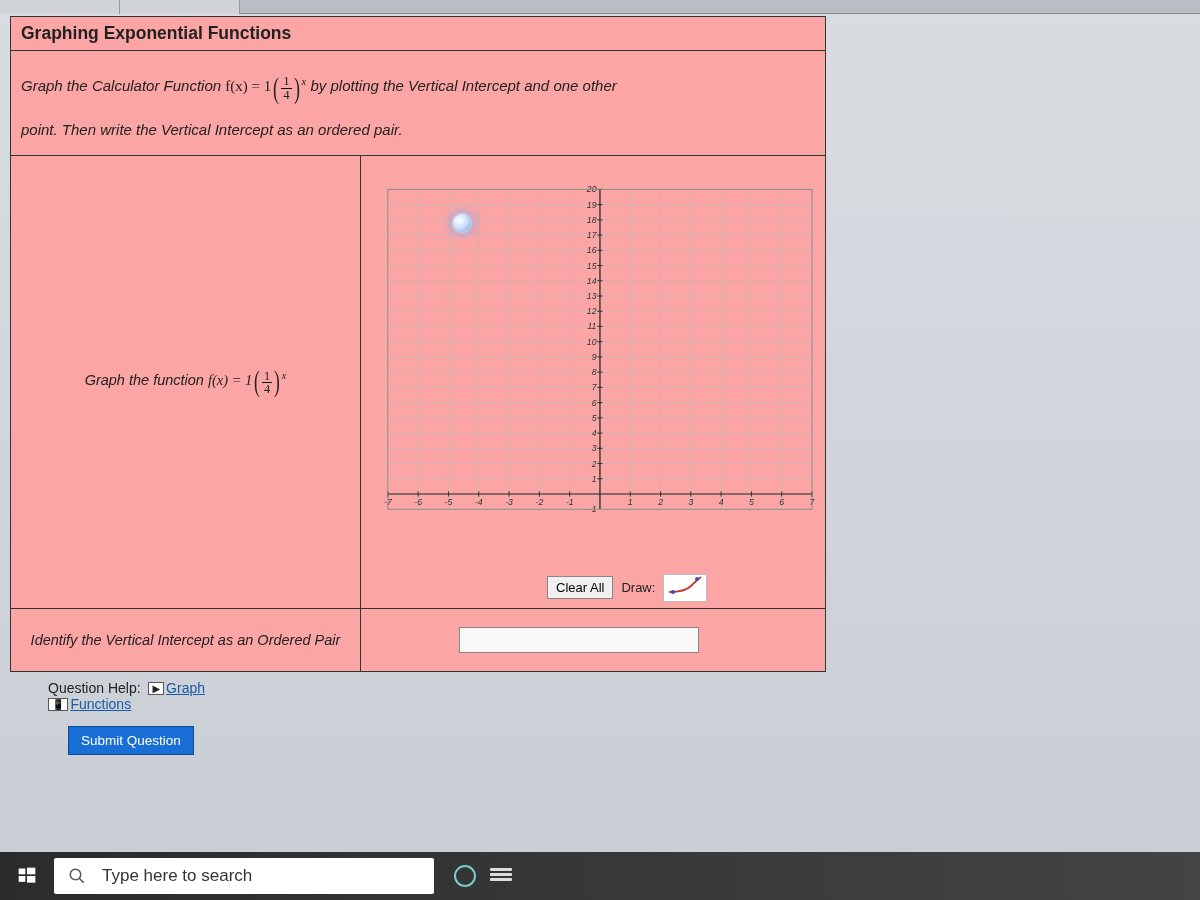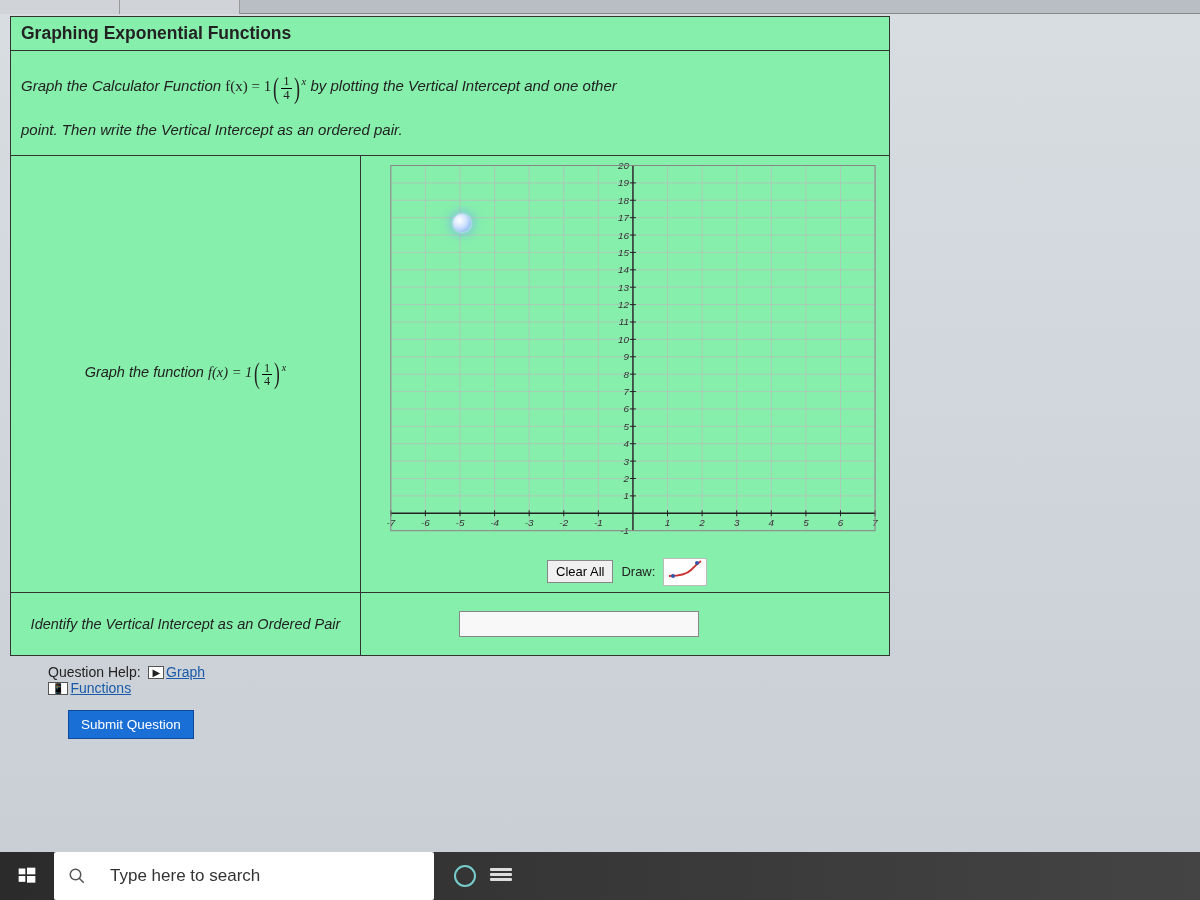--- a/index.html
+++ b/index.html
@@ -16,22 +16,22 @@
       background: #b8bec4;
       border-bottom: 1px solid #888;
       display: flex;
     }
     .tab-stub { width: 120px; height: 14px; border-right: 1px solid #999; background: #d0d4d8; }
     .content-wrap {
       padding: 2px 10px 0 10px;
     }
     .outer-border {
       border: 1.5px solid #333;
-      background: #86efac;
-      width: 880px;
+      background: #fca5a5;
+      width: 816px;
     }
     .title-row {
       border-bottom: 1.5px solid #333;
       padding: 6px 10px;
       font-weight: bold;
       font-size: 17.5px;
       color: #222;
     }
     .prompt-row {
       border-bottom: 1.5px solid #333;
@@ -102,21 +102,21 @@
     
     .graph-area {
       width: 100%;
       height: 400px;
       position: relative;
     }
     .controls-row {
       display: flex;
       align-items: center;
       gap: 8px;
-      margin-top: 0;
+      margin-top: 16px;
       padding-left: 180px;
     }
     .btn {
       border: 1px solid #888;
       background: #f0f0f0;
       padding: 3px 8px;
       font-size: 13px;
       cursor: pointer;
     }
     .draw-label {
@@ -161,26 +161,26 @@
       height: 48px;
       display: flex;
       align-items: center;
       justify-content: center;
       color: #fff;
     }
     .win-start svg { width: 20px; height: 20px; }
     .search-pill {
       background: #fff;
       color: #333;
-      height: 48px;
+      height: 36px;
       border-radius: 2px;
       display: flex;
       align-items: center;
       padding: 0 14px;
-      gap: 24px;
+      gap: 16px;
       width: 380px;
       font-size: 17px;
     }
     .search-pill .mag { width: 18px; height: 18px; }
     .task-icons { display:flex; gap:14px; margin-left:20px; align-items:center; }
     .cortana { width:22px; height:22px; border:2px solid #7cc; border-radius:50%; }
     .tvicon { width:22px; height:18px; display:flex; flex-direction:column; }
     .tvicon .bar { height:3px; background:#ddd; margin:1px 0; border-radius:1px; }
     svg text { font-family: Arial, sans-serif; font-style: italic; }
     .cursor-dot {

